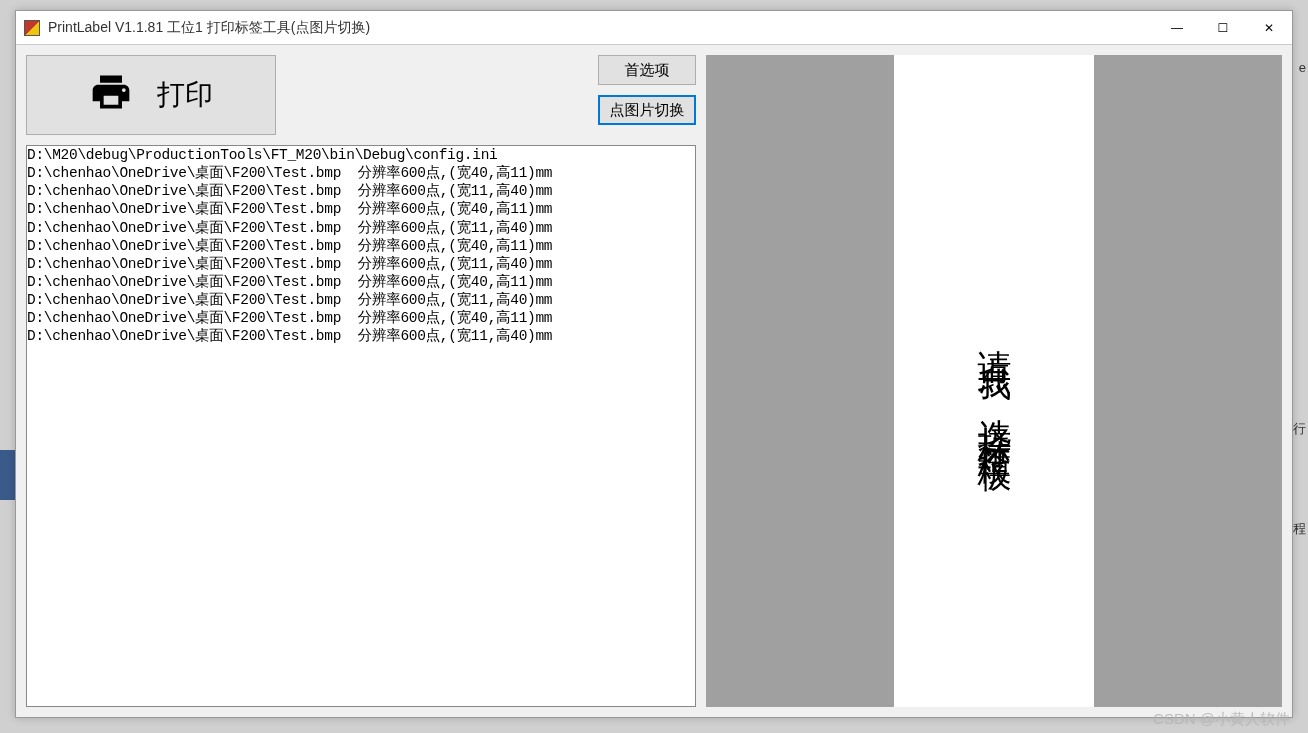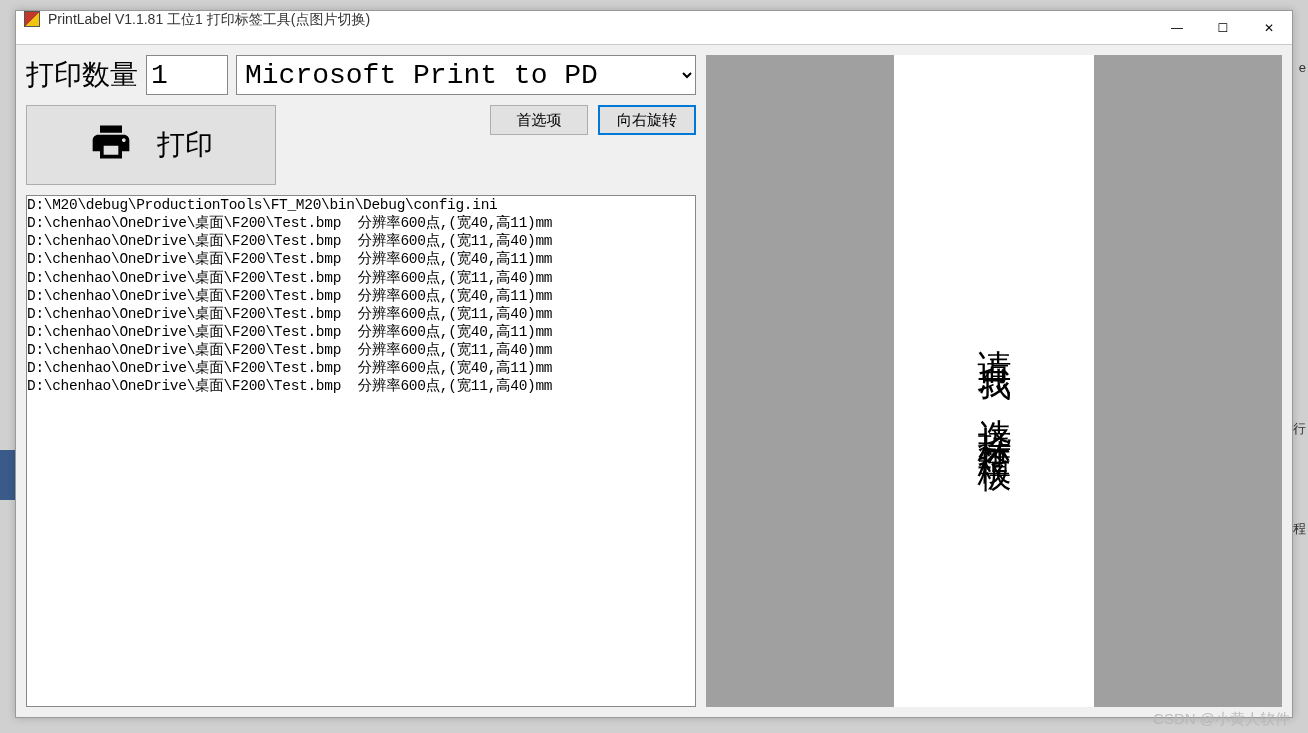--- a/index.html
+++ b/index.html
@@ -19,21 +19,21 @@
       height: 708px;
       background: #f0f0f0;
       border: 1px solid #999;
       box-shadow: 0 0 8px rgba(0,0,0,0.2);
     }
     .titlebar {
       height: 34px;
       background: #fff;
       border-bottom: 1px solid #ccc;
       display: flex;
-      align-items: flex-start;
+      align-items: center;
       padding-left: 8px;
     }
     .titlebar-icon {
       width: 16px;
       height: 16px;
       margin-right: 8px;
       background: linear-gradient(135deg, #c0392b 0%, #c0392b 50%, #f1c40f 50%, #f1c40f 100%);
       border: 1px solid #555;
     }
     .titlebar-text {
@@ -117,21 +117,21 @@
       font-size: 40px;
       line-height: 1;
     }
     .print-label {
       font-size: 28px;
       font-family: "SimSun", serif;
     }
     .right-buttons {
       margin-left: auto;
       display: flex;
-      flex-direction: row;
+      flex-direction: column;
       gap: 10px;
       align-items: center;
     }
     .small-btn {
       width: 98px;
       height: 30px;
       background: #e1e1e1;
       border: 1px solid #adadad;
       font-size: 15px;
       font-family: "Microsoft YaHei", "SimSun", serif;
@@ -219,40 +219,33 @@
     <div class="titlebar-buttons">
       <div class="titlebar-btn">—</div>
       <div class="titlebar-btn">☐</div>
       <div class="titlebar-btn close">✕</div>
     </div>
   </div>
 
   <div class="content">
     <div class="left-panel">
 
-      <div class="top-row">
-        <span class="qty-label">打印数量</span>
-        <input class="qty-input" value="1" style="">
-        <select class="printer-select">
-          <option>Microsoft Print to PD</option>
-        </select>
-      </div>
 
       <div class="second-row">
         <div class="print-button">
           <span class="print-icon">
             <svg width="44" height="44" viewBox="0 0 24 24" fill="#000">
               <path d="M19 8H5c-1.66 0-3 1.34-3 3v6h4v4h12v-4h4v-6c0-1.66-1.34-3-3-3zm-3 11H8v-5h8v5zm3-7c-.55 0-1-.45-1-1s.45-1 1-1 1 .45 1 1-.45 1-1 1zm-1-9H6v4h12V3z"></path>
             </svg>
           </span>
           <span class="print-label">打印</span>
         </div>
         <div class="right-buttons">
           <div class="small-btn">首选项</div>
-          <div class="small-btn highlighted">向右旋转</div>
+          <div class="small-btn highlighted">点图片切换</div>
         </div>
       </div>
 
       <div class="log-box">D:\M20\debug\ProductionTools\FT_M20\bin\Debug\config.ini
 D:\chenhao\OneDrive\桌面\F200\Test.bmp  分辨率600点,(宽40,高11)mm
 D:\chenhao\OneDrive\桌面\F200\Test.bmp  分辨率600点,(宽11,高40)mm
 D:\chenhao\OneDrive\桌面\F200\Test.bmp  分辨率600点,(宽40,高11)mm
 D:\chenhao\OneDrive\桌面\F200\Test.bmp  分辨率600点,(宽11,高40)mm
 D:\chenhao\OneDrive\桌面\F200\Test.bmp  分辨率600点,(宽40,高11)mm
 D:\chenhao\OneDrive\桌面\F200\Test.bmp  分辨率600点,(宽11,高40)mm

